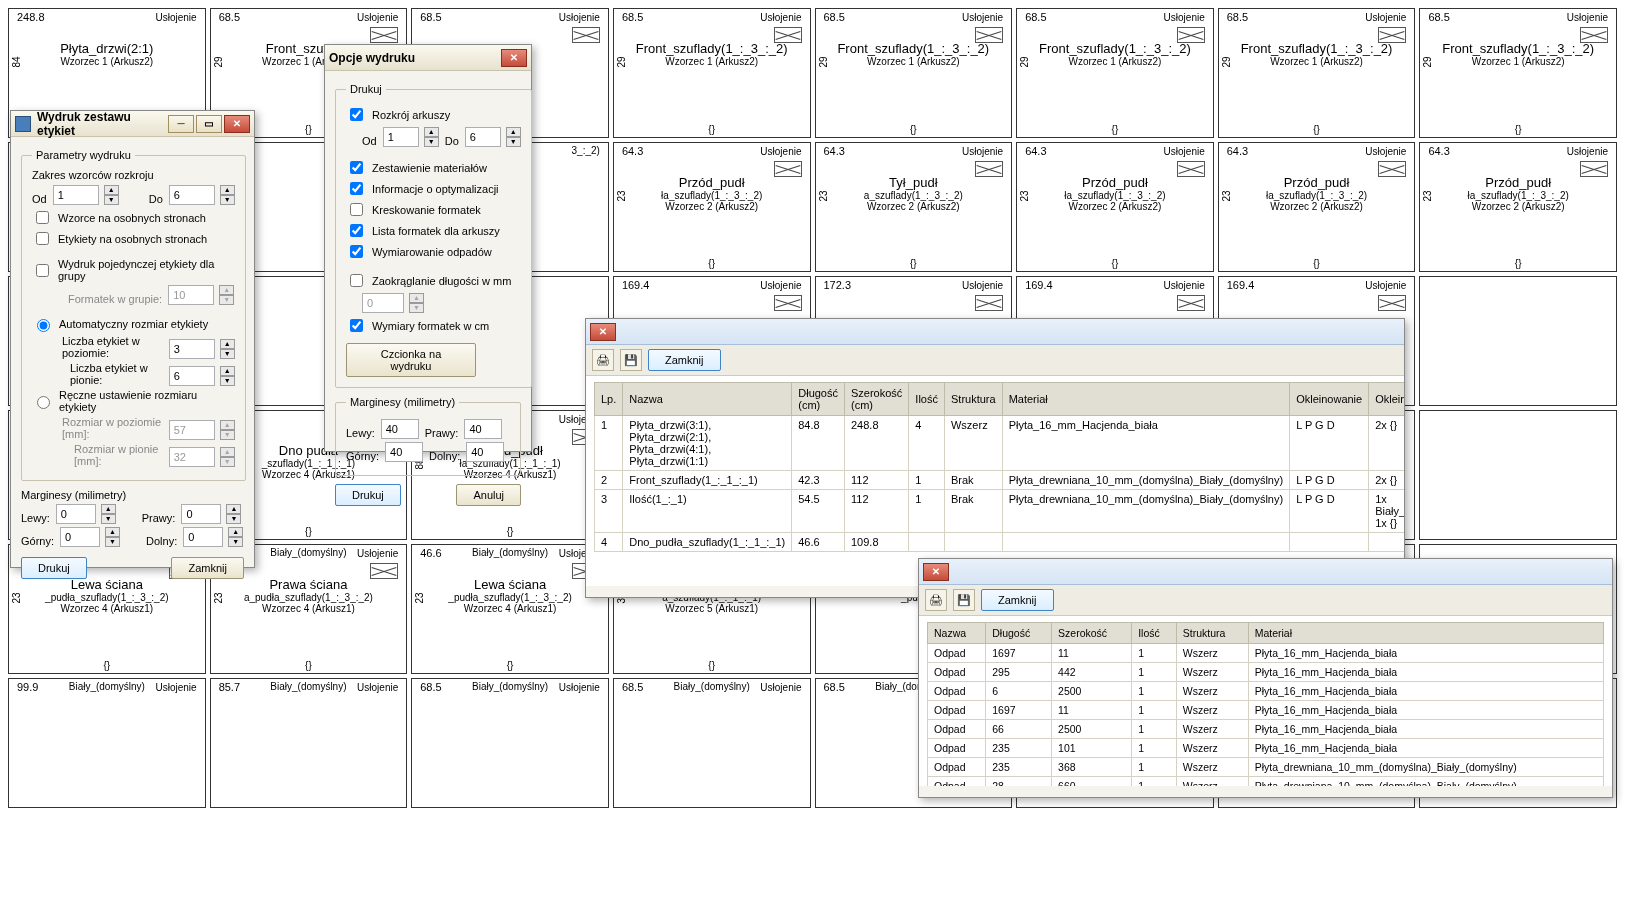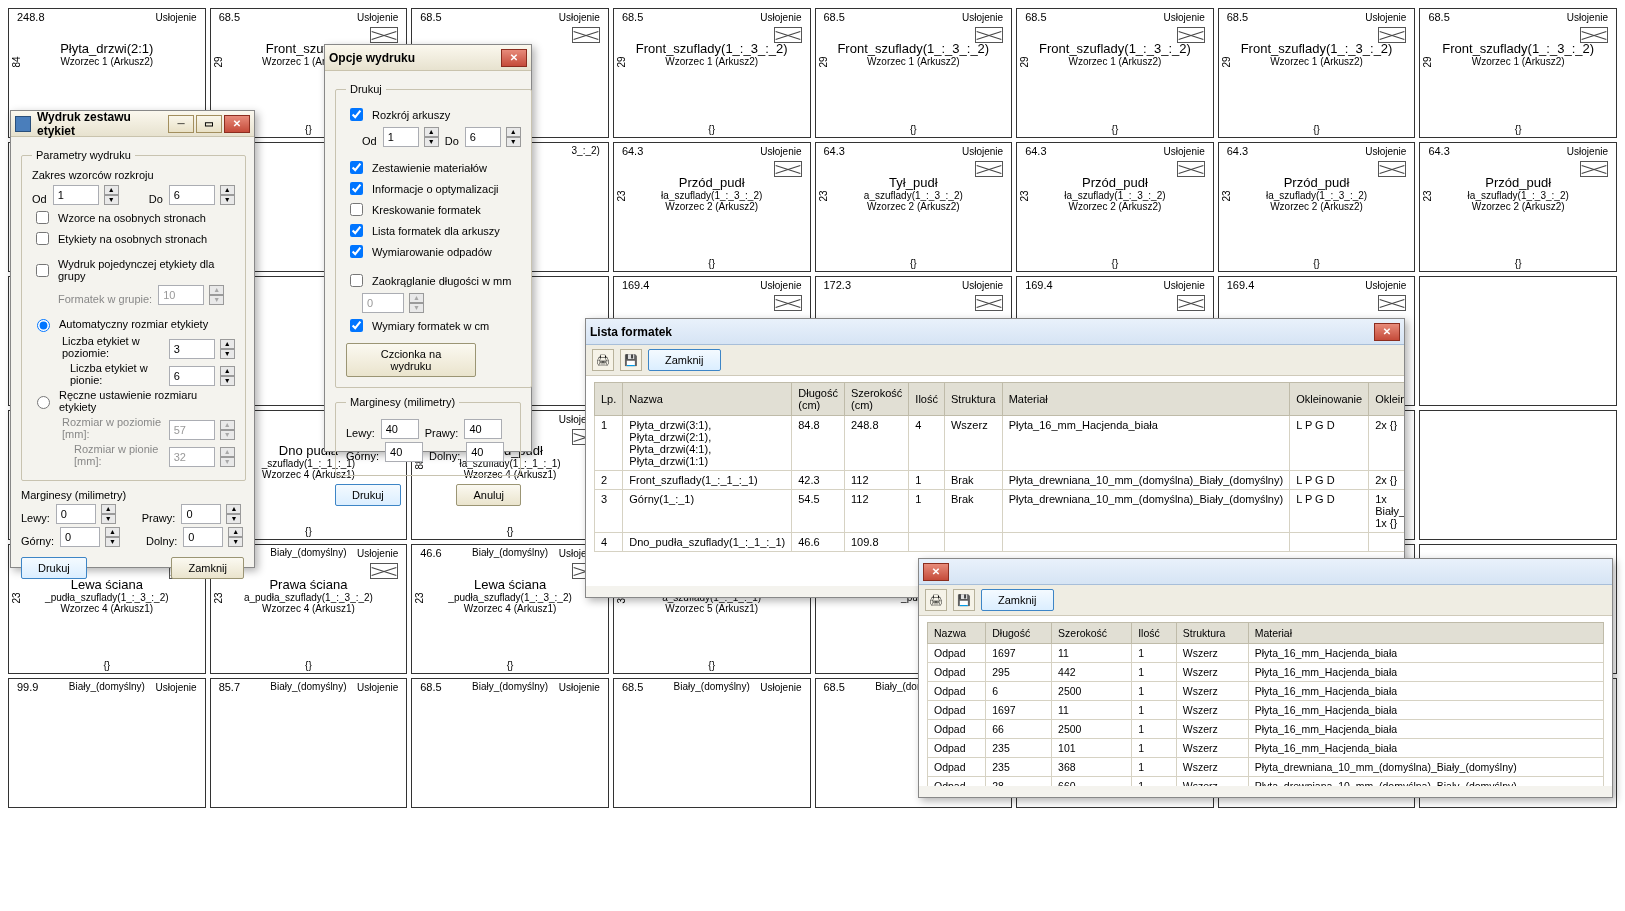--- a/index.html
+++ b/index.html
@@ -597,21 +597,21 @@
       <div class="chk-line">
           <input type="checkbox" class="chk" style="">
           <label>Etykiety na osobnych stronach</label>
         </div>
       <div style="height:6px;"></div>
       <div class="chk-line">
           <input type="checkbox" class="chk" style="">
           <label>Wydruk pojedynczej etykiety dla grupy</label>
         </div>
       <div class="row">
-        <label class="muted" style="margin-left:26px;">Formatek w grupie:</label>
+        <label class="muted" style="margin-left:36px;">Formatek w grupie:</label>
         <input class="num disabled-input" disabled="" value="10" style="">
         <span class="spin">
             <button disabled="">▲</button>
             <button disabled="">▼</button>
           </span>
       </div>
       <div style="height:6px;"></div>
       <div class="chk-line">
           <input type="radio" class="radio" name="rozmiartyp" checked="" style="">
           <label>Automatyczny rozmiar etykiety</label>
@@ -776,21 +776,20 @@
     </fieldset>
     <div class="row" style="justify-content:space-between;">
       <button class="btn primary">Drukuj</button>
       <button class="btn">Anuluj</button>
     </div>
   </div>
 </div>
 
 <div class="win" id="win-formatek">
   <div class="titlebar blue">
-    <div class="ttext">Lista formatek</div>
     <div class="wbtns">
         <div class="wbtn close">✕</div>
       </div>
   </div>
   <div class="toolbar">
     <div class="ticon-btn">🖨</div>
     <div class="ticon-btn">💾</div>
     <button class="btn primary">Zamknij</button>
   </div>
   <div class="list-body scroll-y" style="height:210px;">
@@ -826,21 +825,21 @@
             <td>42.3</td>
             <td>112</td>
             <td>1</td>
             <td>Brak</td>
             <td>Płyta_drewniana_10_mm_(domyślna)_Biały_(domyślny)</td>
             <td>L P G D</td>
             <td>2x {}</td>
           </tr>
           <tr>
             <td>3</td>
-            <td>Górny(1_:_1)</td>
+            <td>Ilość(1_:_1)</td>
             <td>54.5</td>
             <td>112</td>
             <td>1</td>
             <td>Brak</td>
             <td>Płyta_drewniana_10_mm_(domyślna)_Biały_(domyślny)</td>
             <td>L P G D</td>
             <td>1x Biały_(domyślny), 1x {}</td>
           </tr>
           <tr>
             <td>4</td>

